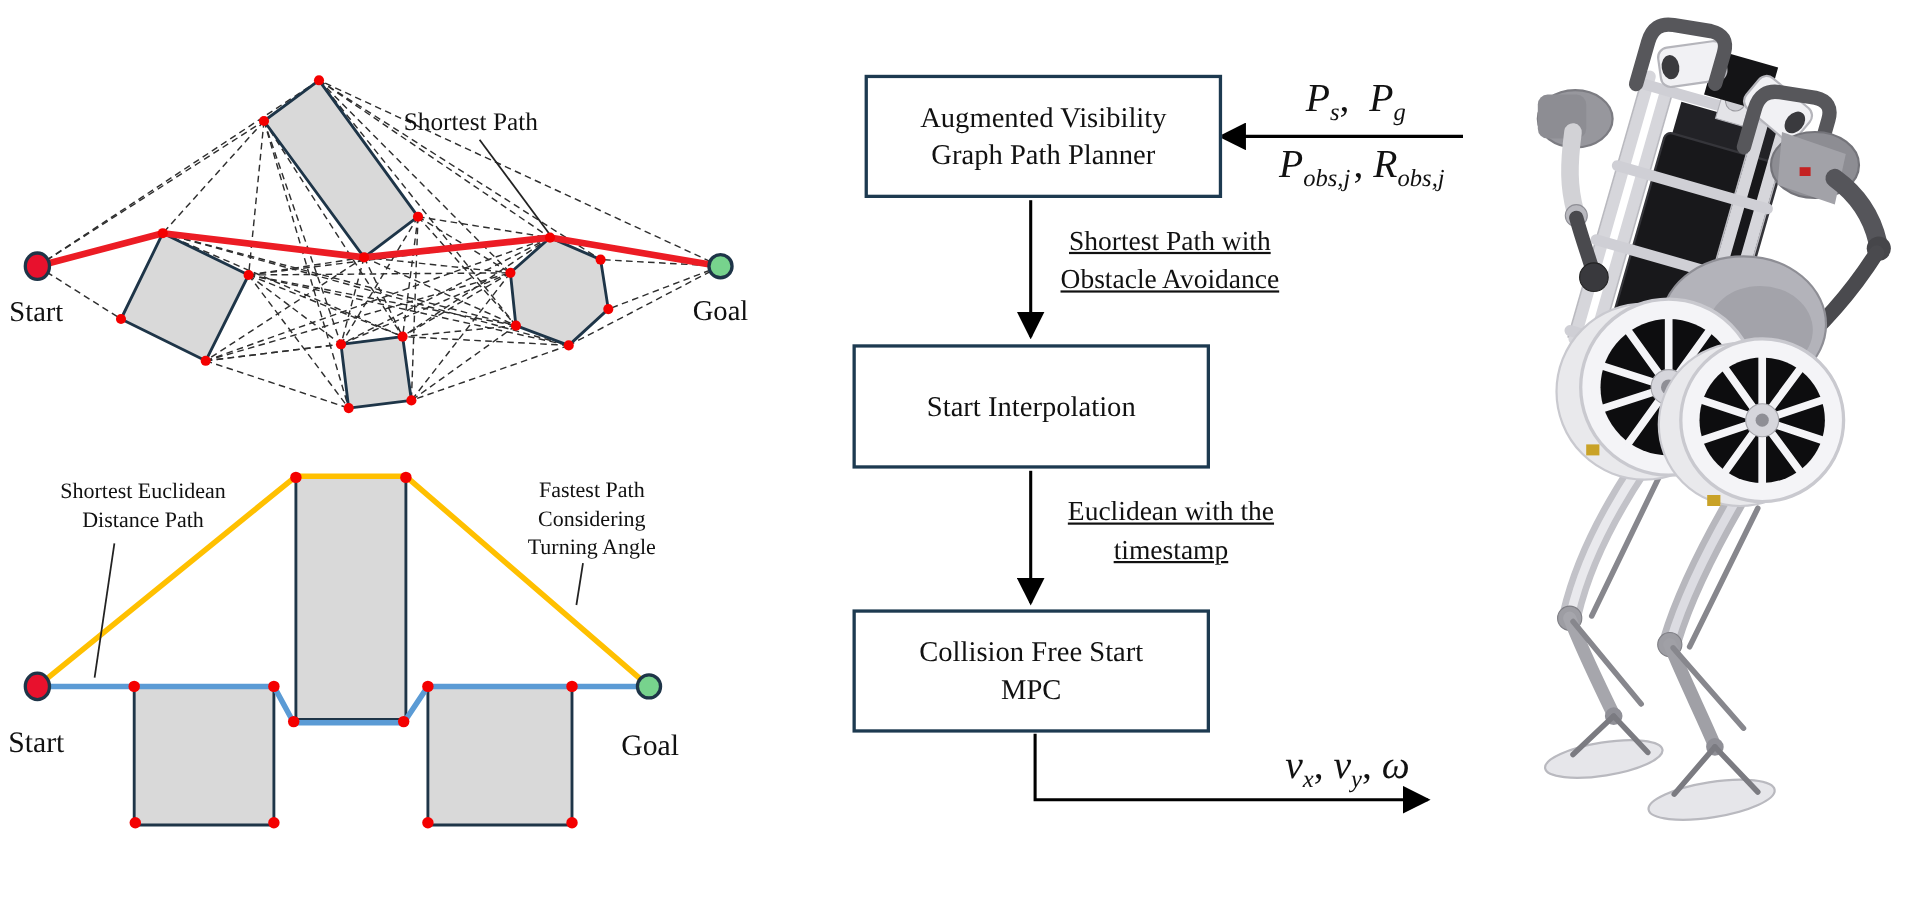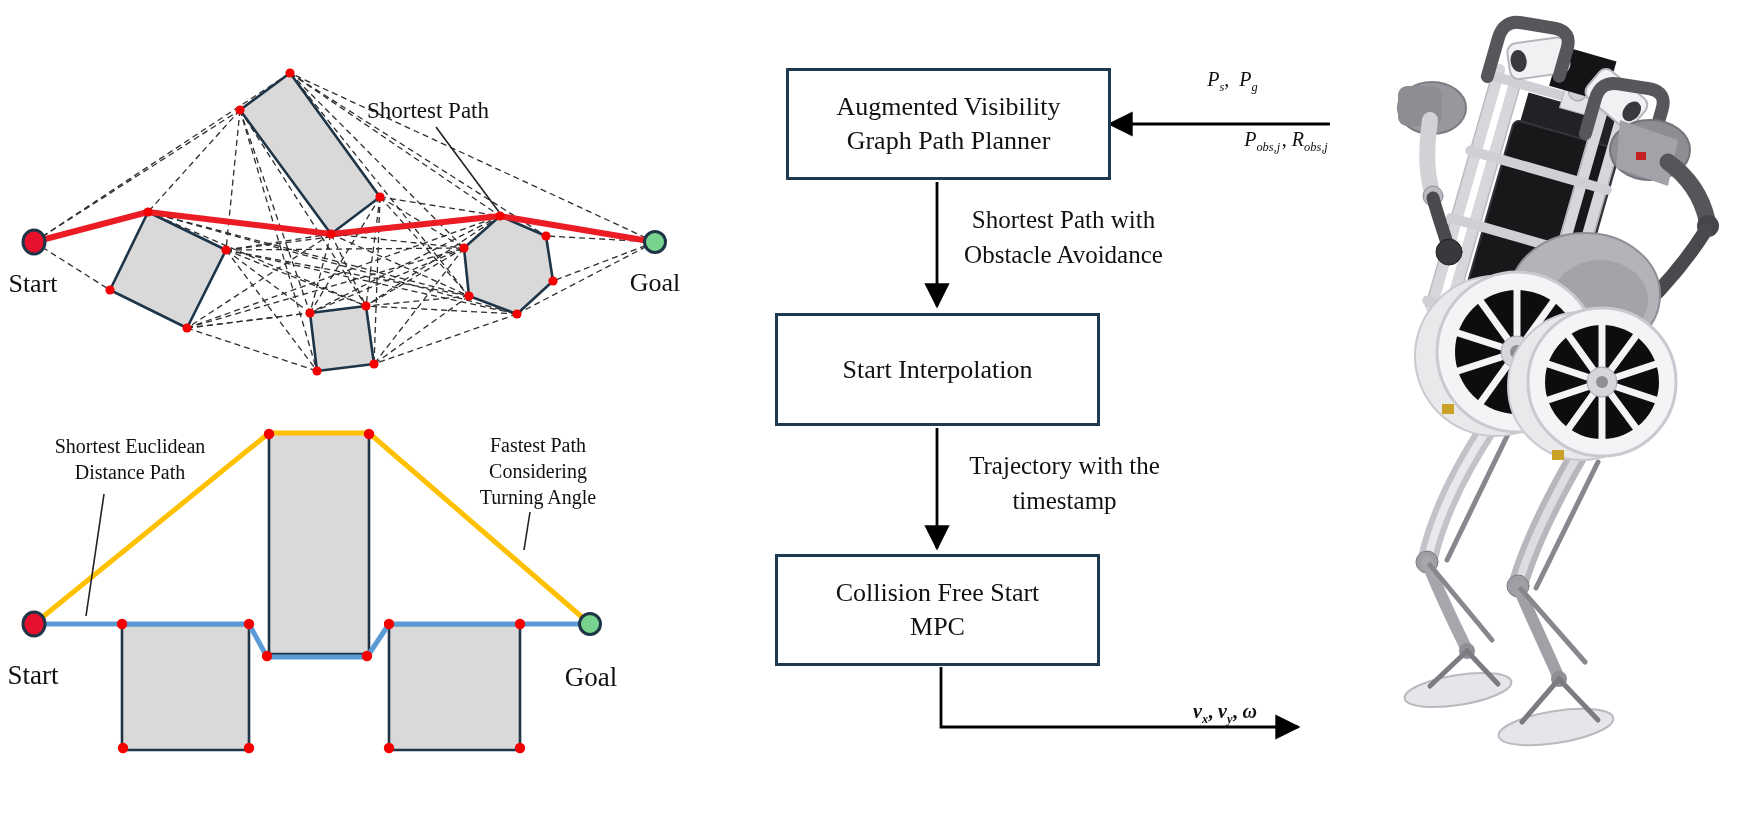--- a/index.html
+++ b/index.html
@@ -2,22 +2,22 @@
 <html><head>
 <meta charset="utf-8">
 <style>
   html,body{margin:0;padding:0;background:#ffffff;}
   body{width:1752px;height:818px;position:relative;overflow:hidden;
        font-family:"Liberation Serif","DejaVu Serif",serif;color:#111;}
   #scene{position:absolute;left:0;top:0;}
   .fc-box{position:absolute;box-sizing:border-box;border:3px solid #1d3a50;background:#ffffff;
           display:flex;align-items:center;justify-content:center;text-align:center;}
   .fc-box span{white-space:pre-line;line-height:1.3;font-size:26px;}
-  .fc-lbl{position:absolute;text-align:center;white-space:pre-line;font-size:25px;line-height:1.4;}
-  .math-lbl{position:absolute;text-align:center;font-size:20px;}
+  .fc-lbl{position:absolute;text-align:center;white-space:pre-line;font-size:25px;line-height:1.4;text-decoration:underline;}
+  .math-lbl{position:absolute;text-align:center;font-size:36px;}
   .math-lbl i{font-family:"Liberation Serif",serif;}
   sub{font-size:0.62em;}
 </style>
 </head>
 <body>
 
 <svg id="scene" width="1752" height="818" viewBox="0 0 1752 818" xmlns="http://www.w3.org/2000/svg">
   <defs>
     <marker id="arr" viewBox="0 0 10 10" refX="9" refY="5" markerWidth="9" markerHeight="9" orient="auto-start-reverse">
       <path d="M0,0 L10,5 L0,10 z" fill="#000"></path>
@@ -284,18 +284,18 @@
 <div class="fc-box" style="left:775px;top:313px;width:325px;height:113px;">
   <span>Start Interpolation</span>
 </div>
 <div class="fc-box" style="left:775px;top:554px;width:325px;height:112px;">
   <span>Collision Free Start
 MPC</span>
 </div>
 
 <div class="fc-lbl" style="left:941px;top:202px;width:245px;">Shortest Path with
 Obstacle Avoidance</div>
-<div class="fc-lbl" style="left:942px;top:448px;width:245px;">Trajectory with the
+<div class="fc-lbl" style="left:942px;top:448px;width:245px;">Euclidean with the
 timestamp</div>
 
 <div class="math-lbl" style="left:1145px;top:68px;width:175px;"><i>P</i><sub><i>s</i></sub>,&nbsp;&nbsp;<i>P</i><sub><i>g</i></sub></div>
-<div class="math-lbl" style="left:1176px;top:128px;width:220px;"><i>P</i><sub><i>obs,j</i></sub> , <i>R</i><sub><i>obs,j</i></sub></div>
-<div class="math-lbl" style="left:1135px;top:700px;width:180px;font-weight:bold;"><i>v</i><sub><i>x</i></sub>, <i>v</i><sub><i>y</i></sub>, <i>ω</i></div>
+<div class="math-lbl" style="left:1128px;top:128px;width:220px;"><i>P</i><sub><i>obs,j</i></sub> , <i>R</i><sub><i>obs,j</i></sub></div>
+<div class="math-lbl" style="left:1135px;top:674px;width:180px;"><i>v</i><sub><i>x</i></sub>, <i>v</i><sub><i>y</i></sub>, <i>ω</i></div>
 
 </body></html>

